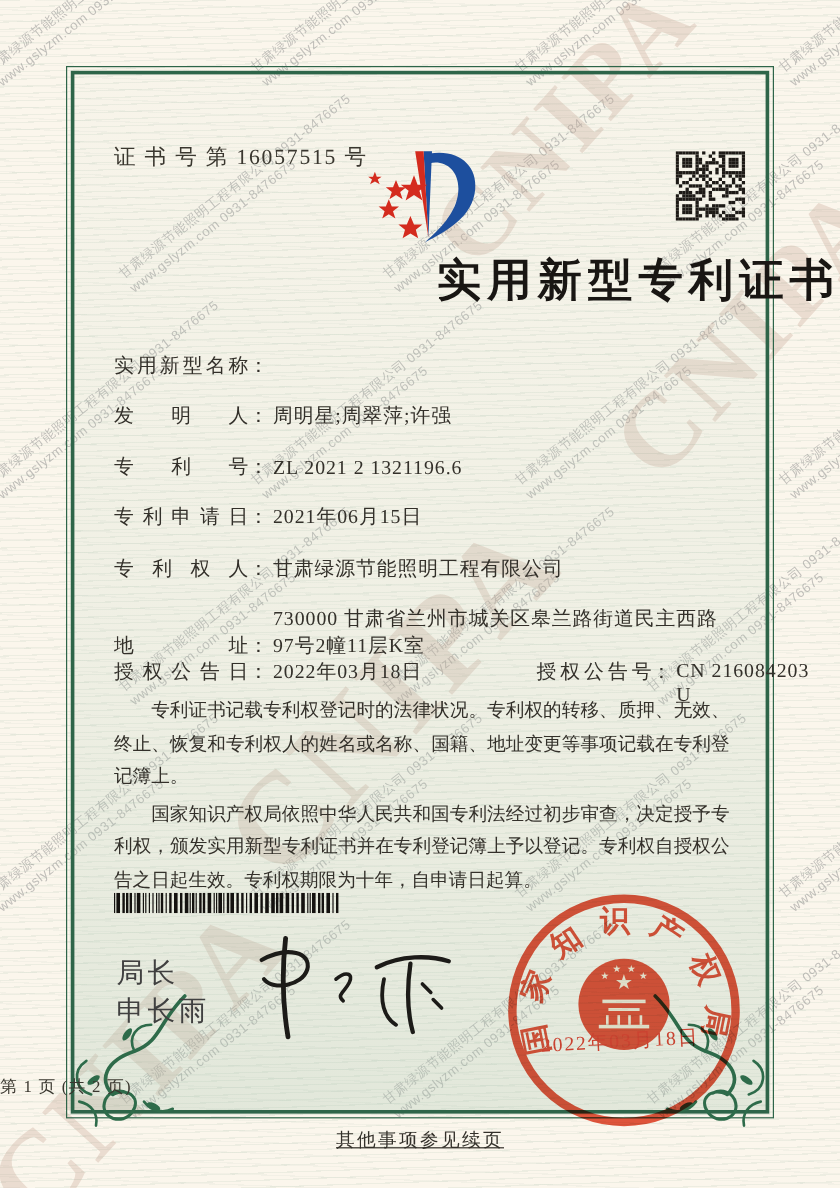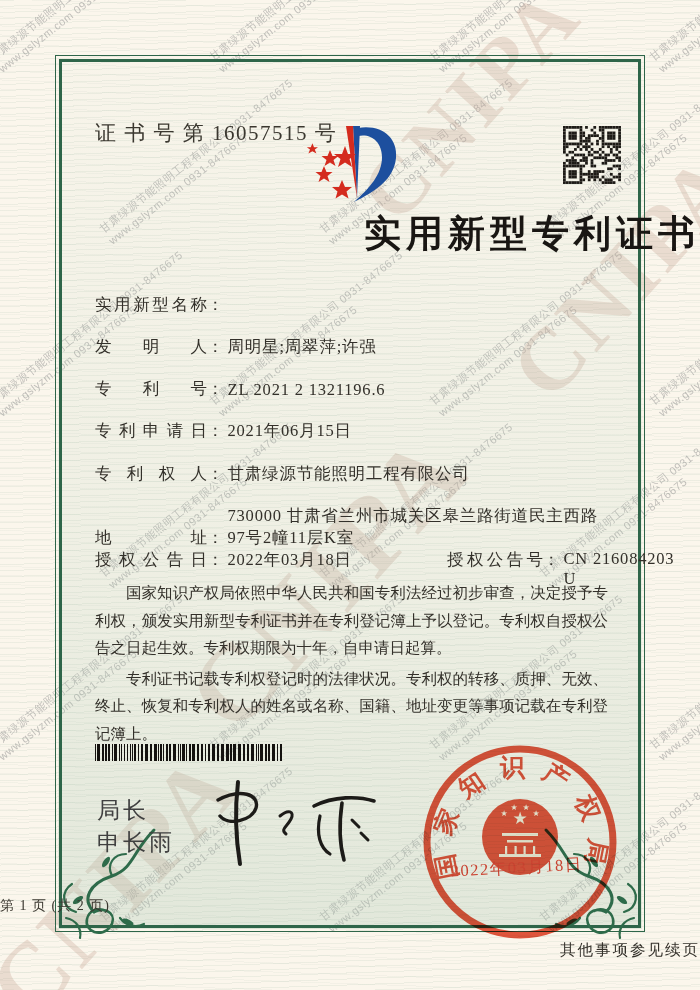--- a/index.html
+++ b/index.html
@@ -13,40 +13,40 @@
     pointer-events:none;}
   .frame-tint{position:absolute;left:58px;top:58px;width:584px;height:871px;
     background:linear-gradient(180deg, rgba(190,212,196,0.05) 0%, rgba(178,205,186,0.16) 55%, rgba(168,198,178,0.30) 100%);}
   .frame{position:absolute;left:55px;top:55px;width:588px;height:875px;border:1.5px solid #2e6549;}
   .frame-inner{position:absolute;inset:3px;border:3px solid #2e6549;}
   .wm-layer{position:absolute;inset:0;pointer-events:none;}
   .wm{position:absolute;transform:rotate(-38deg);color:#8d8d8d;opacity:.52;font-family:"Liberation Sans","DejaVu Sans",sans-serif;
       font-size:11px;line-height:1.35;white-space:nowrap;letter-spacing:.5px;}
   .wm-brand{position:absolute;transform:rotate(-48deg);color:rgba(197,160,141,0.30);font-weight:bold;
       font-family:"Liberation Serif","DejaVu Serif",serif;white-space:nowrap;letter-spacing:4px;}
-  .cert-no{position:absolute;left:95px;top:119px;font-size:21px;letter-spacing:1.5px;color:#3a372f;}
+  .cert-no{position:absolute;left:95px;top:119px;font-size:18px;letter-spacing:1.5px;color:#3a372f;}
   .logo{position:absolute;left:298px;top:124px;}
   .qr{position:absolute;left:563px;top:126px;width:58px;height:58px;}
   .title{position:absolute;left:0;top:209px;width:100%;text-align:right;font-size:37px;font-weight:bold;
          letter-spacing:5px;color:#191613;}
   .row{position:absolute;left:95px;width:512px;display:flex;font-size:16.5px;color:#33302a;align-items:flex-end;}
   .row .lbl{width:112px;flex:none;text-align:justify;text-align-last:justify;}
   .row .colon{flex:none;}
   .row .val{flex:1;letter-spacing:.8px;padding-left:4px;}
   .pair2{position:absolute;left:340px;top:0;display:flex;width:230px;margin-left:12px;}
   .pair2 .lbl{width:96px;}
   .paras{position:absolute;left:95px;top:579px;width:513px;font-size:15.5px;line-height:1.78;
          text-align:justify;color:#33302a;}
   .paras p{margin:0 0 3px 0;text-indent:2em;}
   .barcode{position:absolute;left:95px;top:744px;}
   .signer{position:absolute;left:97px;font-size:23px;letter-spacing:3px;color:#404040;}
   .sig-svg{position:absolute;left:180px;top:776px;}
   .seal{position:absolute;left:420px;top:742px;width:200px;height:200px;opacity:.88;mix-blend-mode:multiply;}
   .page-num{position:absolute;left:0;top:897px;width:100%;font-size:14px;letter-spacing:1px;color:#3a372f;}
-  .footer-note{position:absolute;left:0;top:940px;width:100%;text-align:right;font-size:15.5px;letter-spacing:2px;color:#33302a;}
+  .footer-note{position:absolute;left:0;top:940px;width:100%;text-align:center;font-size:15.5px;letter-spacing:2px;color:#33302a;text-decoration:underline;}
   .corner{position:absolute;}
 </style>
 </head>
 <body>
 
 <div class="page">
 
   <div class="wm-layer" id="wm-layer">
       <div class="wm" style="left: -30px; top: -25px;">
         <div>甘肃绿源节能照明工程有限公司 0931-8476675</div>
@@ -469,22 +469,22 @@
       <span class="colon">：</span>
     <span class="val">2022年03月18日</span>
     <span class="pair2">
       <span class="lbl">授权公告号</span>
         <span class="colon">：</span>
       <span class="val">CN 216084203 U</span>
     </span>
   </div>
 
   <div class="paras">
+    <p>专利证书记载专利权登记时的法律状况。专利权的转移、质押、无效、终止、恢复和专利权人的姓名或名称、国籍、地址变更等事项记载在专利登记簿上。</p>
     <p>国家知识产权局依照中华人民共和国专利法经过初步审查，决定授予专利权，颁发实用新型专利证书并在专利登记簿上予以登记。专利权自授权公告之日起生效。专利权期限为十年，自申请日起算。</p>
-    <p>专利证书记载专利权登记时的法律状况。专利权的转移、质押、无效、终止、恢复和专利权人的姓名或名称、国籍、地址变更等事项记载在专利登记簿上。</p>
   </div>
 
   <div class="barcode" id="barcode"><svg width="190" height="17" viewBox="0 0 190 17">
         <g fill="#14120f">
           <rect x="0" y="0" width="1" height="17"></rect>
           <rect x="2" y="0" width="3" height="17"></rect>
           <rect x="7" y="0" width="2" height="17"></rect>
           <rect x="10" y="0" width="2" height="17"></rect>
           <rect x="13" y="0" width="2" height="17"></rect>
           <rect x="17" y="0" width="1" height="17"></rect>

